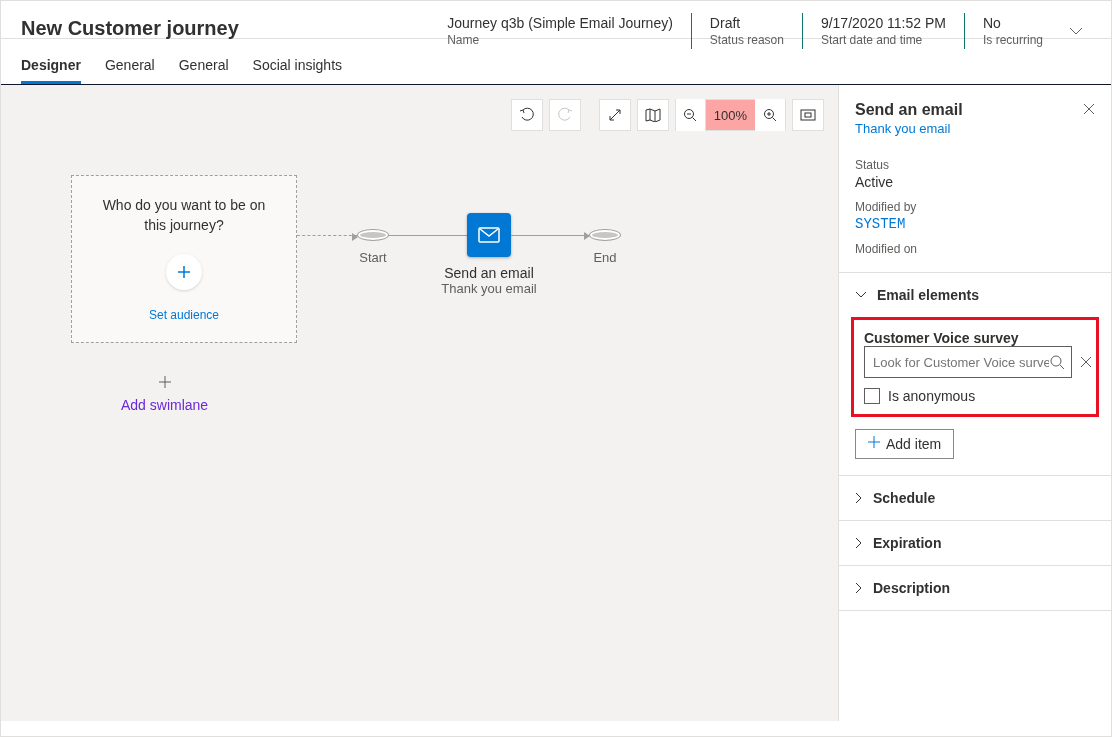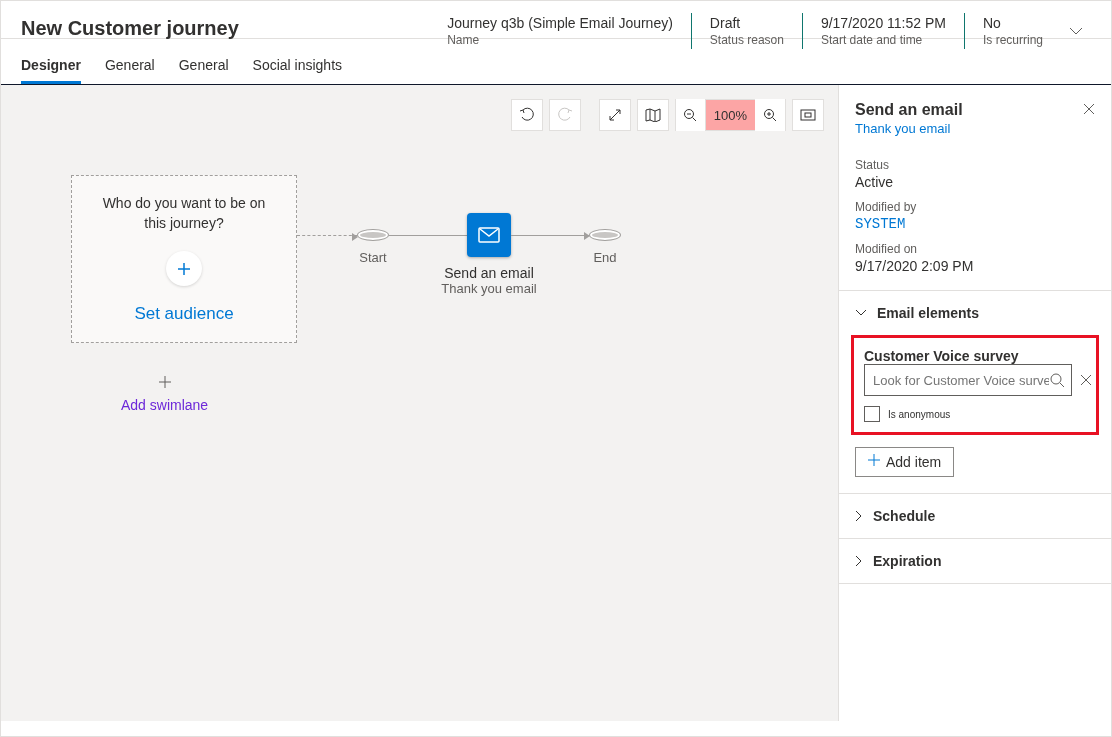--- a/index.html
+++ b/index.html
@@ -32,21 +32,21 @@
 .tbtn-group .tbtn { border: none; border-right: 1px solid #e1dfdd; width: 30px; }
 .tbtn-group .tbtn:last-child { border-right: none; }
 .zoom-label { padding: 0 8px; font-size: 13px; }
 
 
 .canvas { position: absolute; top: 90px; left: 70px; right: 20px; }
 .audience-box { width: 226px; height: 168px; border: 1px dashed #a19f9d; background: #faf9f8; display: flex; flex-direction: column; align-items: center; justify-content: center; padding: 18px; text-align: center; position: absolute; top: 0; left: 0; }
 .audience-q { font-size: 14px; color: #323130; margin-bottom: 18px; line-height: 1.4; }
 .plus-circle { width: 36px; height: 36px; border-radius: 50%; background: #fff; box-shadow: 0 1px 3px rgba(0,0,0,0.15); display: flex; align-items: center; justify-content: center; margin-bottom: 18px; cursor: pointer; }
 .plus-circle svg { stroke: #0078d4; }
-.set-audience { color: #0078d4; font-size: 17px; }
+.set-audience { color: #0078d4; font-size: 12px; }
 
 .flow { position: absolute; top: 38px; left: 226px; display: flex; align-items: center; }
 .flow-line { width: 58px; height: 1px; background: #a19f9d; position: relative; }
 .flow-line.dashed { border-top: 1px dashed #a19f9d; background: none; height:0; }
 .flow-arrow::after { content: ""; position: absolute; right: -1px; top: -3px; width: 0; height: 0; border-left: 6px solid #a19f9d; border-top: 4px solid transparent; border-bottom: 4px solid transparent; }
 .node-dot { width: 32px; height: 12px; border-radius: 50%; background: #fff; border: 1px solid #a19f9d; box-shadow: inset 0 0 0 2px #fff, inset 0 0 0 5px #c8c6c4; position: relative; }
 .node-label { position: absolute; top: 20px; left: 50%; transform: translateX(-50%); font-size: 13px; color: #605e5c; white-space: nowrap; }
 .node-tile { width: 44px; height: 44px; background: #0078d4; border-radius: 4px; display: flex; align-items: center; justify-content: center; position: relative; box-shadow: 0 1px 3px rgba(0,0,0,0.3); }
 .node-tile-labels { position: absolute; top: 52px; left: 50%; transform: translateX(-50%); text-align: center; white-space: nowrap; }
 .ntl-title { font-size: 14px; color: #323130; }
@@ -71,21 +71,21 @@
 .accordion { border-bottom: 1px solid #e1dfdd; }
 .acc-header { display: flex; align-items: center; gap: 10px; padding: 14px 16px; cursor: pointer; font-size: 14px; font-weight: 600; }
 .acc-body { padding: 0 16px 16px 16px; }
 
 .highlight-box { border: 3px solid #e81123; padding: 10px; margin: 0 -4px 12px -4px; }
 .field-label { font-size: 14px; font-weight: 600; }
 .lookup { display: flex; align-items: center; gap: 8px; }
 .lookup-input { flex: 1; display: flex; align-items: center; border: 1px solid #605e5c; height: 32px; padding: 0 6px 0 8px; }
 .lookup-input input { border: none; outline: none; flex: 1; font-size: 13px; color: #605e5c; background: transparent; }
 .lookup-clear { cursor: pointer; color: #605e5c; }
-.checkbox-row { display: flex; align-items: center; gap: 8px; margin-top: 10px; font-size: 10px; }
+.checkbox-row { display: flex; align-items: center; gap: 8px; margin-top: 10px; font-size: 14px; }
 .checkbox { width: 16px; height: 16px; border: 1px solid #605e5c; }
 
 .add-item-btn { display: inline-flex; align-items: flex-start; gap: 6px; border: 1px solid #8a8886; padding: 6px 12px; font-size: 14px; cursor: pointer; }
 
 svg { display: block; }
 </style>
 </head>
 <body>
 
 <div class="header">
@@ -232,21 +232,20 @@
           </svg>
       </div>
     </div>
 
     <div class="panel-meta">
       <div class="meta-label">Status</div>
       <div class="meta-value">Active</div>
       <div class="meta-label">Modified by</div>
       <div class="meta-value link">SYSTEM</div>
       <div class="meta-label">Modified on</div>
-      <div class="meta-value">9/17/2020 2:09 PM</div>
     </div>
 
     <div class="accordion">
       <div class="acc-header">
         <svg width="12" height="8" viewBox="0 0 12 8">
             <path d="M1 1 L6 6 L11 1" stroke="#323130" fill="none" stroke-width="1"></path>
           </svg>
         <span>Email elements</span>
       </div>
       <div class="acc-body">
@@ -292,15 +291,23 @@
 
     <div class="accordion">
       <div class="acc-header">
         <svg width="8" height="12" viewBox="0 0 8 12">
             <path d="M1 1 L6 6 L1 11" stroke="#323130" fill="none" stroke-width="1"></path>
           </svg>
         <span>Expiration</span>
       </div>
     </div>
 
+    <div class="accordion">
+      <div class="acc-header">
+        <svg width="8" height="12" viewBox="0 0 8 12">
+            <path d="M1 1 L6 6 L1 11" stroke="#323130" fill="none" stroke-width="1"></path>
+          </svg>
+        <span>Description</span>
+      </div>
+    </div>
 
   </div>
 </div>
 
 </body></html>

